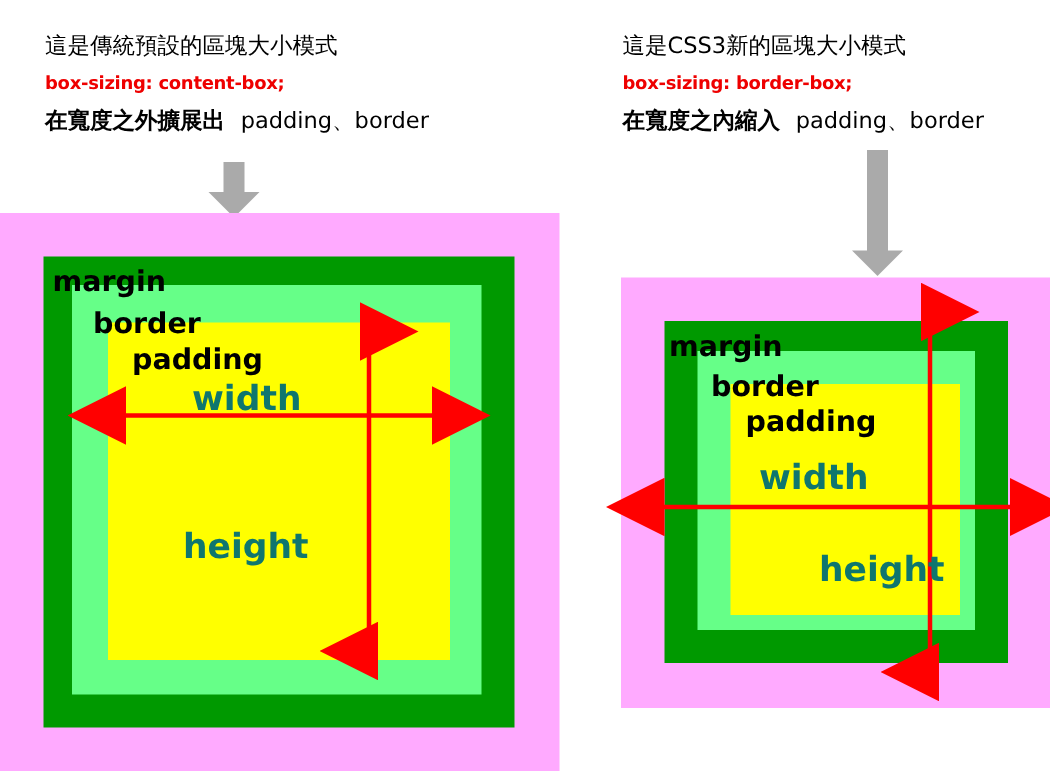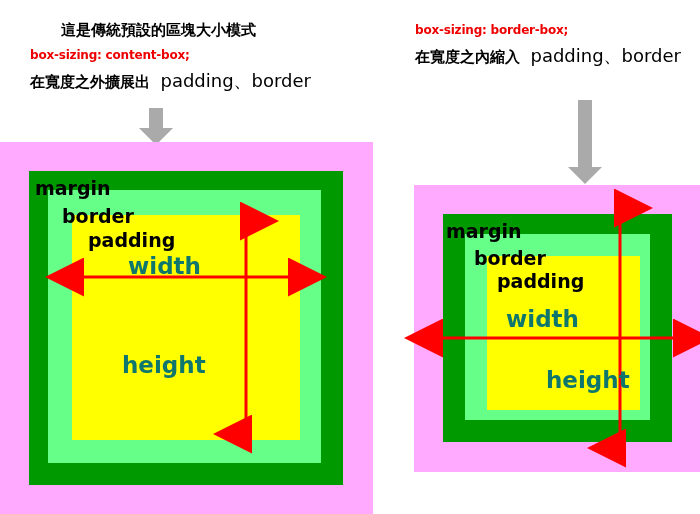--- a/index.html
+++ b/index.html
@@ -30,35 +30,34 @@
     color: #000000;
     line-height: 25px;
     white-space: nowrap;
   }
   .caption .line {
     display: block;
     font-size: 15px;
     font-weight: 700;
   }
   .caption .line.plain {
-    font-weight: 700;
-    margin-left: 31px;
+    font-weight: 400;
   }
   .caption .line.code {
     color: #ee0000;
     font-size: 12px;
     font-weight: 700;
     letter-spacing: -0.2px;
   }
   .caption .line.mix {
     font-weight: 700;
   }
   .caption .line.mix .ascii {
     font-weight: 400;
-    font-size: 18px;
+    font-size: 15px;
   }
 
   #caption-left  { left: 30px;  top: 18px; }
   #caption-right { left: 415px; top: 18px; }
 
   
   .gray-arrow {
     position: absolute;
   }
 
@@ -149,20 +148,21 @@
 
     <span class="layer-label" style="left:35px; top:5px;">margin</span>
     <span class="layer-label" style="left:62px; top:33px;">border</span>
     <span class="layer-label" style="left:88px; top:57px;">padding</span>
 
     <span class="dim-label" style="left:128px; top:113px;">width</span>
     <span class="dim-label" style="left:122px; top:212px;">height</span>
   </div>
 
   <div class="caption" id="caption-right">
+    <span class="line plain">這是CSS3新的區塊大小模式</span>
     <span class="line code">box-sizing: border-box;</span>
     <span class="line mix"><span>在寬度之內縮入</span>&nbsp;&nbsp;<span class="ascii">padding、border</span></span>
   </div>
 
   <svg class="gray-arrow" style="left:567px; top:100px;" width="36" height="85" viewBox="0 0 36 85">
     <polygon points="11,0 25,0 25,67 35,67 18,84 1,67 11,67" fill="#aaaaaa"></polygon>
   </svg>
 
   <div class="boxmodel" id="boxmodel-right" style="left:414px; top:185px; width:290px; height:287px;">
 

